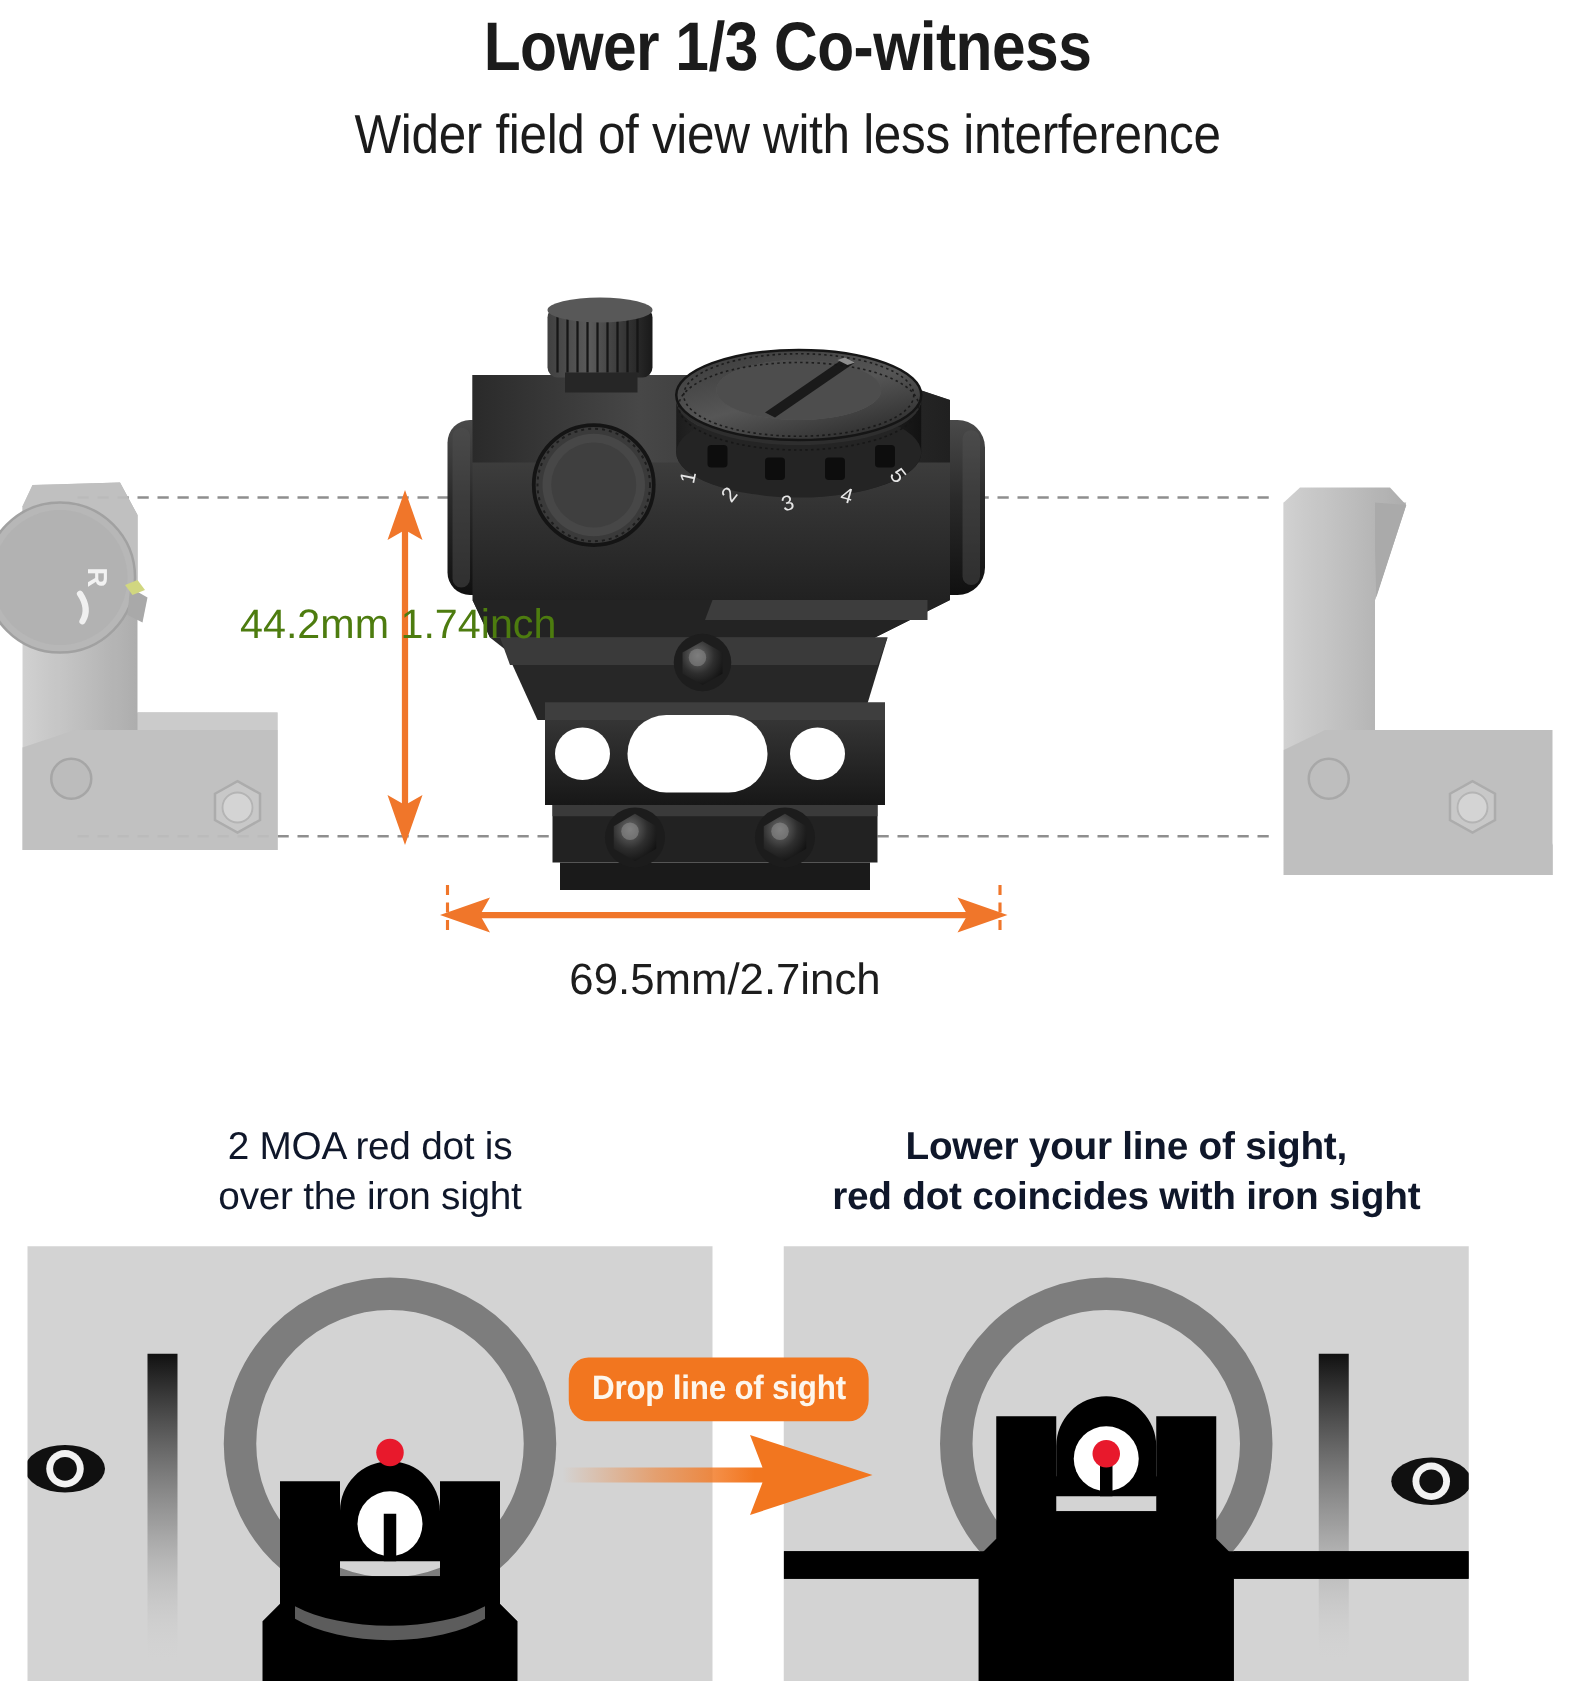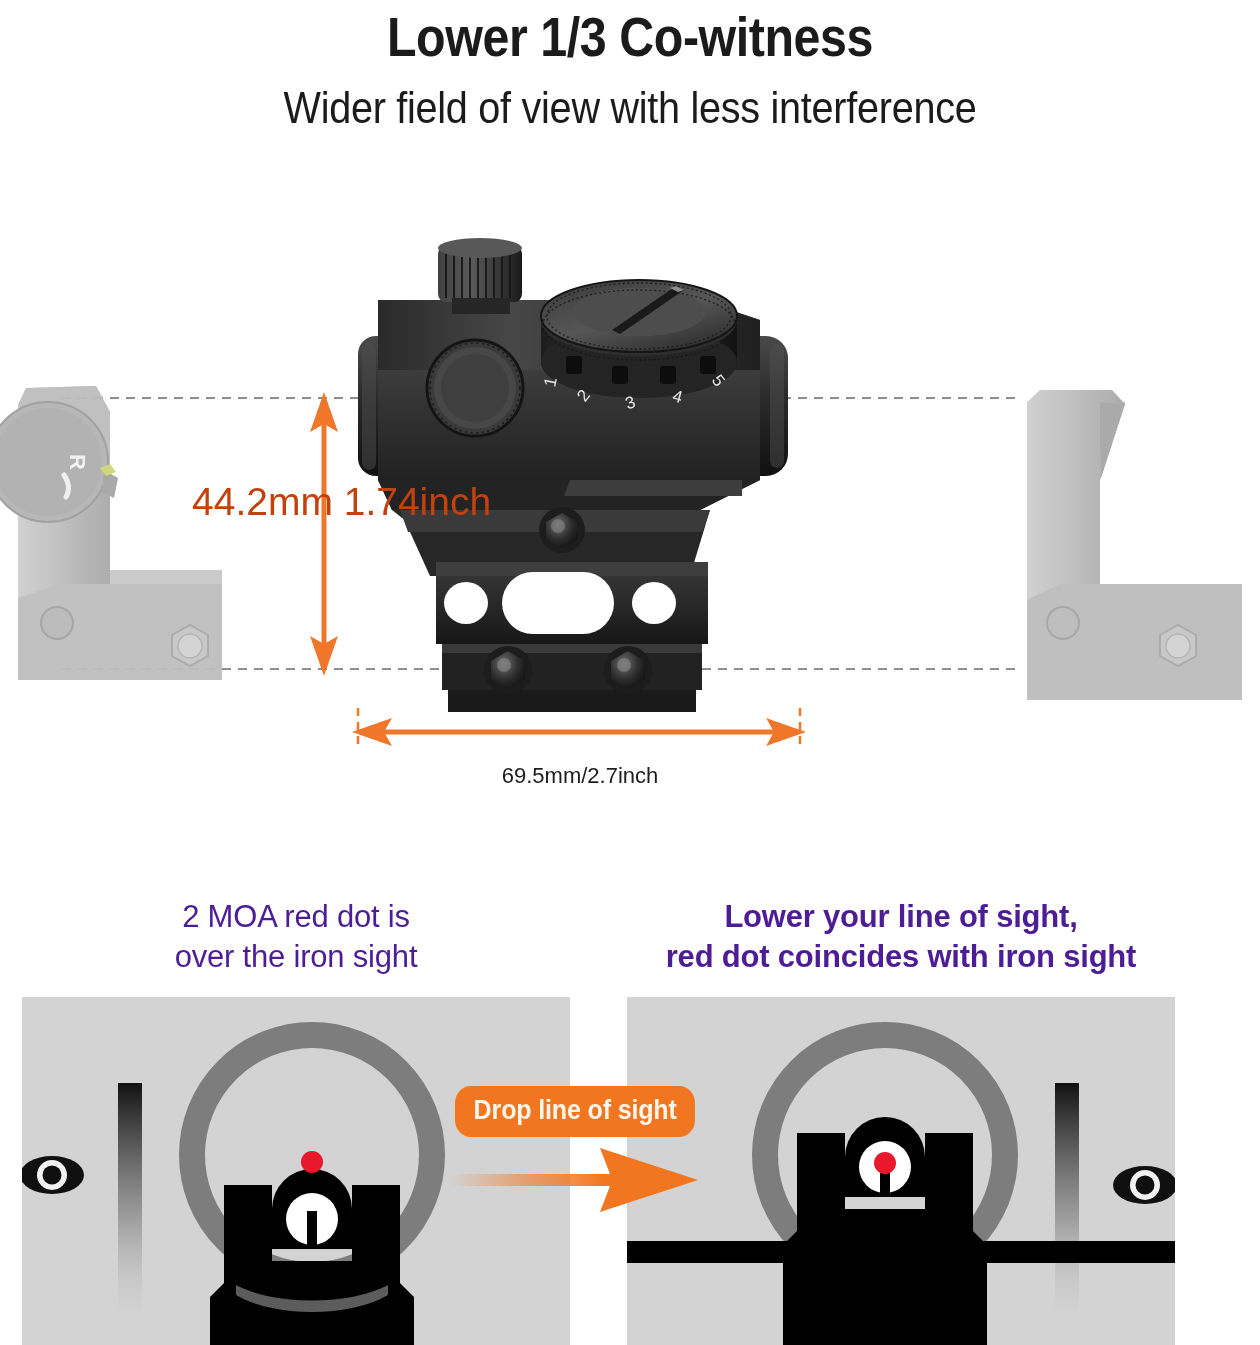--- a/index.html
+++ b/index.html
@@ -21,27 +21,27 @@
   }
   #subtitle{
     left:0;top:83px;width:1260px;text-align:center;
     font-size:44px;font-weight:normal;color:#1b1b1b;
     letter-spacing:-0.3px;
     transform:scaleX(0.90);transform-origin:center top;
     white-space:nowrap;
   }
 
   
-  .dimlabel{color:#c2410c;font-size:39px;line-height:1.25;white-space:nowrap;}
+  .dimlabel{color:#4d7c0f;font-size:33px;line-height:1.25;white-space:nowrap;}
   #vdim{left:192px;top:478px;text-align:left;}
-  #hdim{left:330px;top:762px;width:500px;text-align:center;font-size:22px;color:#1d1d1d;}
+  #hdim{left:330px;top:762px;width:500px;text-align:center;font-size:35px;color:#1d1d1d;}
 
   
   .caption{
-    color:#4c1d95;font-size:31px;line-height:1.30;white-space:pre-line;
+    color:#0f172a;font-size:31px;line-height:1.30;white-space:pre-line;
     letter-spacing:-0.2px;
   }
   #cap-left{left:22px;top:897px;width:548px;text-align:center;}
   #cap-right{left:627px;top:897px;width:548px;text-align:center;font-weight:bold;}
 
   
   .panel{
     top:997px;height:348px;background:#d3d3d3;overflow:hidden;
   }
   #panel-left{left:22px;width:548px;}

